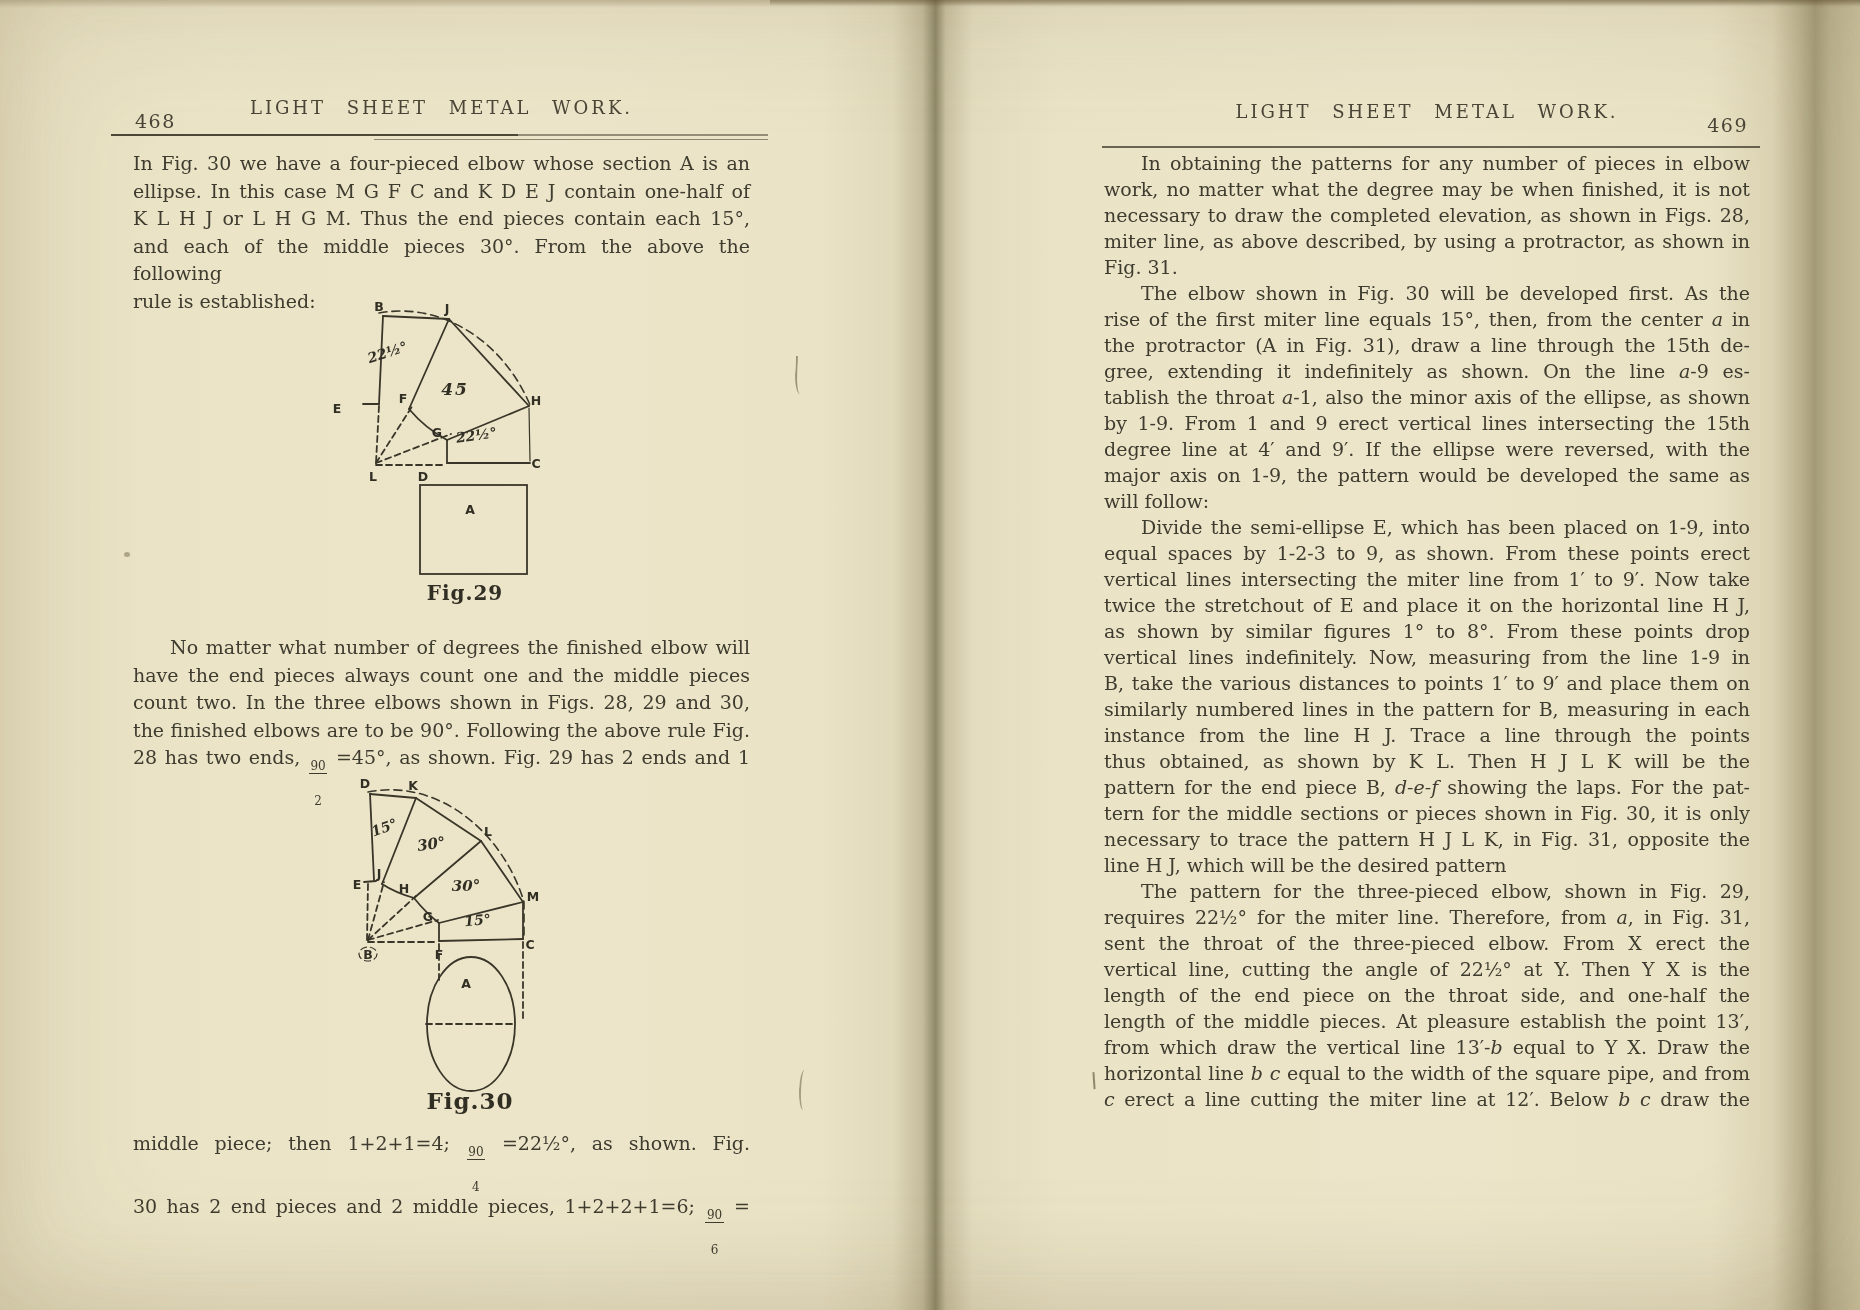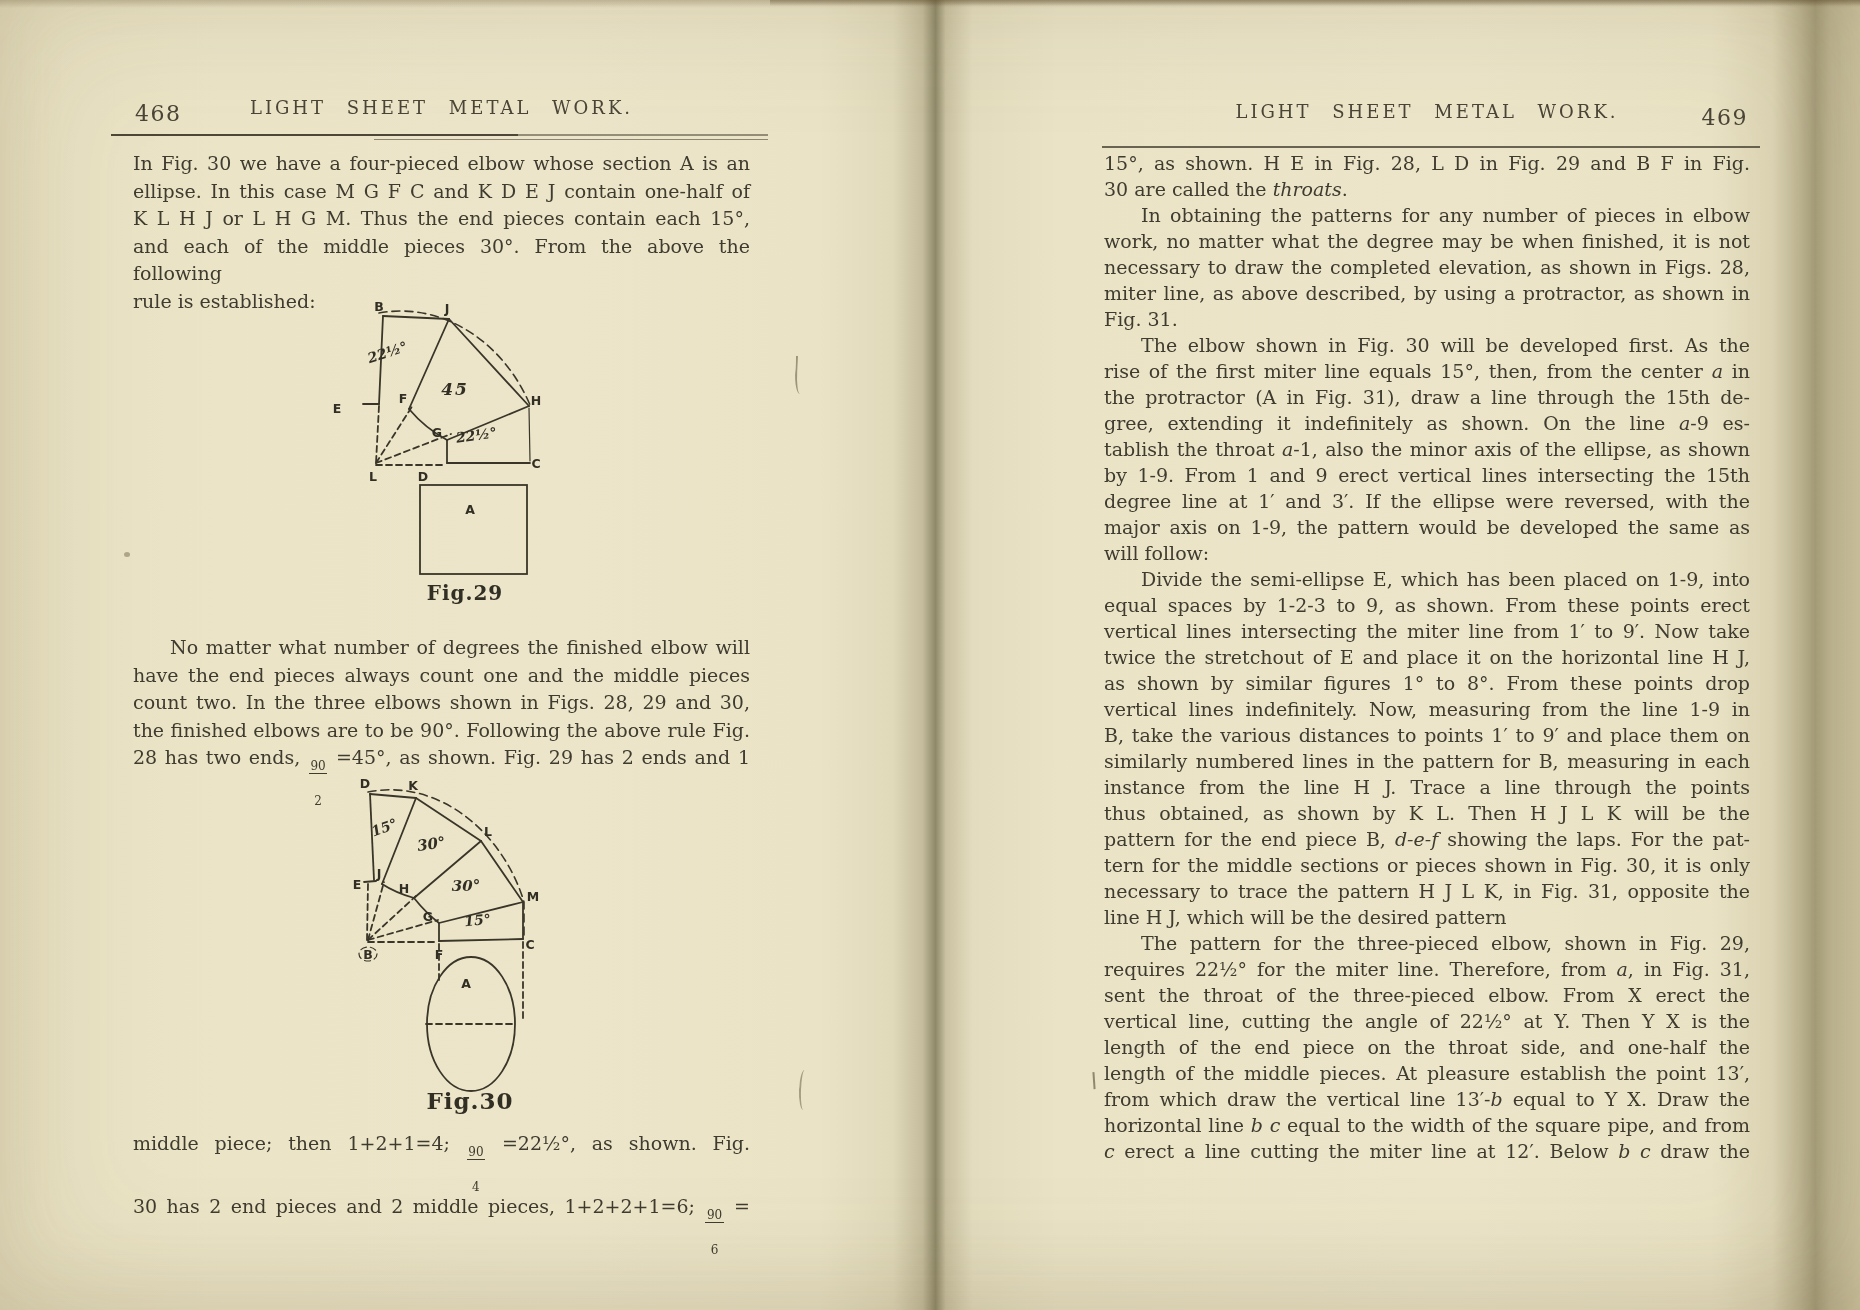--- a/index.html
+++ b/index.html
@@ -15,21 +15,21 @@
         #dcd4b4 95.3%, #bdb492 96.8%, #a79e7b 97.6%, #beb593 98.4%, #d3caa7 100%);
   }
   .scan::after{content:"";position:absolute;inset:0;pointer-events:none;
     box-shadow:inset 0 0 140px rgba(120,100,60,.16), inset 0 -26px 70px rgba(120,100,60,.10);}
   .abs{position:absolute;}
   
   .hdr{position:absolute;height:30px;}
   .hdr-left{left:133px;top:97px;width:617px;}
   .hdr-right{left:1104px;top:101px;width:646px;}
   .runtitle{display:block;text-align:center;font-size:18px;letter-spacing:3px;word-spacing:12px;color:#4a4537;}
-  .pgnum{position:absolute;top:4px;font-size:22px;letter-spacing:1.5px;color:#4a4537;}
+  .pgnum{position:absolute;top:13px;font-size:19px;letter-spacing:1.5px;color:#4a4537;}
   .pgnum-l{left:2px;} .pgnum-r{right:2px;}
   .rule{position:absolute;}
   .rule-left{left:111px;top:134px;width:657px;height:6px;
     background:
       linear-gradient(90deg,#4c4737 0 62%,rgba(76,71,55,.55) 62% 100%) top/100% 2px no-repeat,
       linear-gradient(90deg,transparent 0 40%,rgba(76,71,55,.6) 40% 100%) bottom/100% 1.2px no-repeat;}
   .rule-right{left:1102px;top:146px;width:658px;height:2.4px;background:rgba(72,67,52,.8);}
   
   .para{font-size:19px;}
   .para-l{position:absolute;left:133px;width:617px;line-height:27.5px;}
@@ -189,39 +189,35 @@
         </span> =</div>
     </div>
 
   <div class="hdr hdr-right">
     <span class="runtitle">LIGHT SHEET METAL WORK.</span>
     <span class="pgnum pgnum-r">469</span>
   </div>
   <div class="rule rule-right"></div>
 
   <div class="rightcol">
-    <div class="para cont">
-        <div class="tl">15°, as shown.  H E in Fig. 28, L D in Fig. 29 and B F in Fig.</div>
-        <div class="tl ll">30 are called the <i>throats</i>.</div>
-      </div>
     <div class="para ind">
         <div class="tl">In obtaining the patterns for any number of pieces in elbow</div>
         <div class="tl">work, no matter what the degree may be when finished, it is not</div>
         <div class="tl">necessary to draw the completed elevation, as shown in Figs. 28,</div>
         <div class="tl">miter line, as above described, by using a protractor, as shown in</div>
         <div class="tl ll">Fig. 31.</div>
       </div>
     <div class="para ind">
         <div class="tl">The elbow shown in Fig. 30 will be developed first.  As the</div>
         <div class="tl">rise of the first miter line equals 15°, then, from the center <i>a</i> in</div>
         <div class="tl">the protractor (A in Fig. 31), draw a line through the 15th de-</div>
         <div class="tl">gree, extending it indefinitely as shown.  On the line <i>a</i>-9 es-</div>
         <div class="tl">tablish the throat <i>a</i>-1, also the minor axis of the ellipse, as shown</div>
         <div class="tl">by 1-9.  From 1 and 9 erect vertical lines intersecting the 15th</div>
-        <div class="tl">degree line at 1′ and 3′.  If the ellipse were reversed, with the</div>
+        <div class="tl">degree line at 4′ and 9′.  If the ellipse were reversed, with the</div>
         <div class="tl">major axis on 1-9, the pattern would be developed the same as</div>
         <div class="tl ll">will follow:</div>
       </div>
     <div class="para ind">
         <div class="tl">Divide the semi-ellipse E, which has been placed on 1-9, into</div>
         <div class="tl">equal spaces by 1-2-3 to 9, as shown.  From these points erect</div>
         <div class="tl">vertical lines intersecting the miter line from 1′ to 9′.  Now take</div>
         <div class="tl">twice the stretchout of E and place it on the horizontal line H J,</div>
         <div class="tl">as shown by similar figures 1° to 8°.  From these points drop</div>
         <div class="tl">vertical lines indefinitely.  Now, measuring from the line 1-9 in</div>

